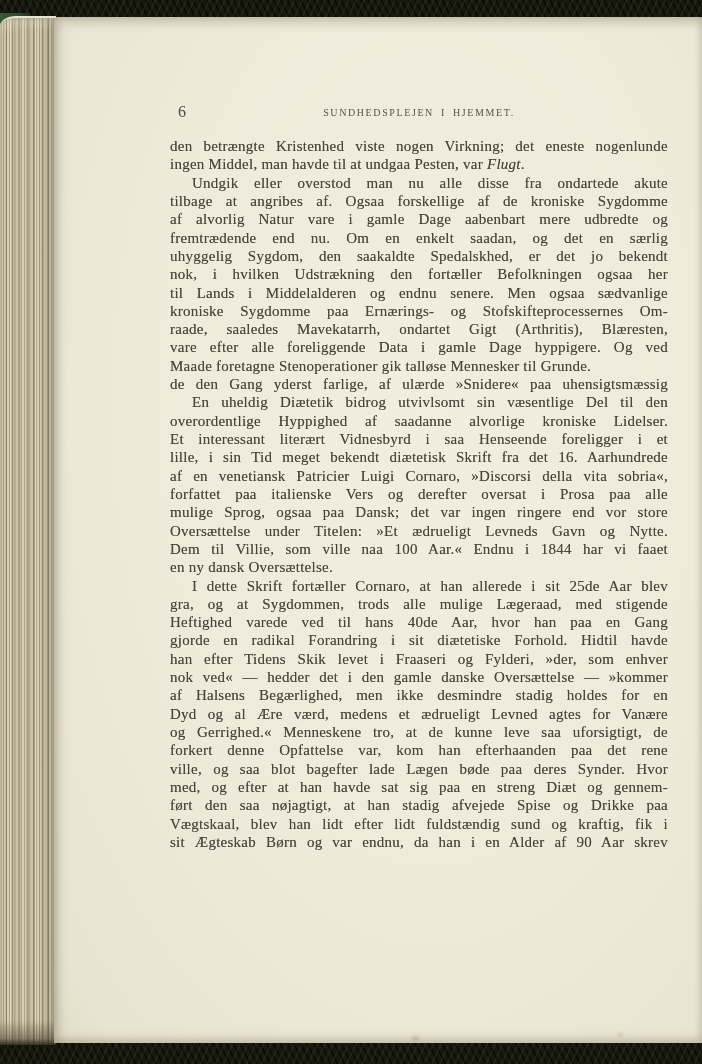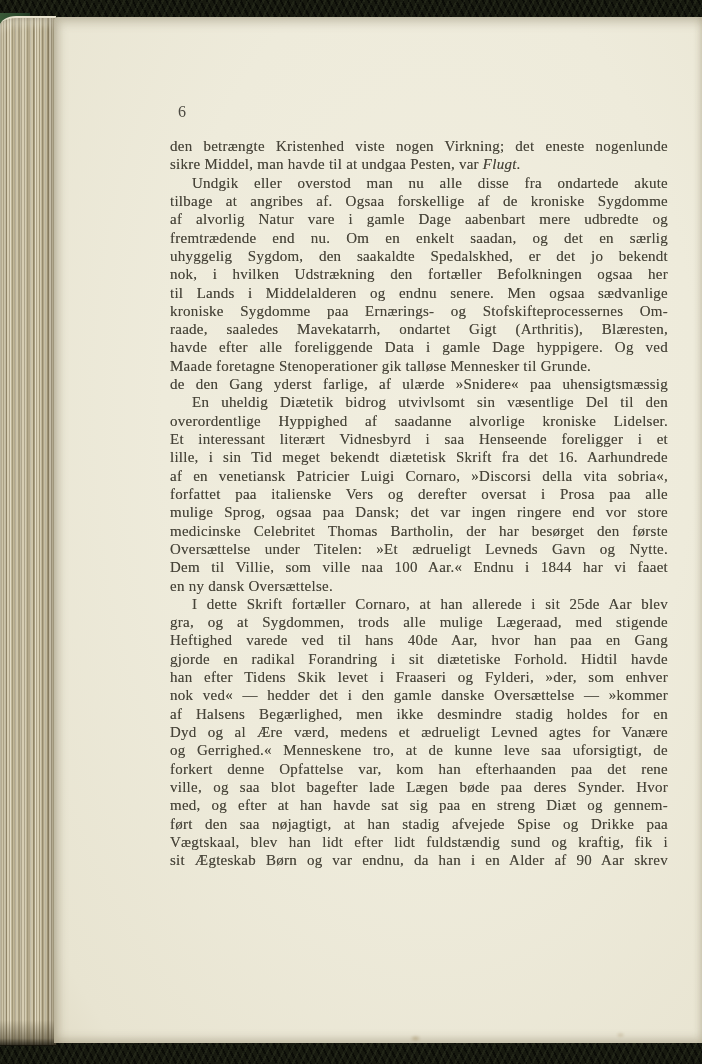--- a/index.html
+++ b/index.html
@@ -87,45 +87,45 @@
   <div class="cover-strip cover-bottom"></div>
   <div class="green-sliver"></div>
   <div class="page-edges"></div>
 
   <div class="page">
     <div class="stain stain-1"></div>
     <div class="stain stain-2"></div>
 
     <div class="page-header">
       <span class="page-number">6</span>
+      <span class="running-title">SUNDHEDSPLEJEN I HJEMMET.</span>
     </div>
 
     <div class="body-text">
         <div class="line">den betrængte Kristenhed viste nogen Virkning; det eneste nogenlunde</div>
-        <div class="line end"><span>sikre Middel, man havde til at undgaa Pesten, var </span><i>Flugt</i><span>.</span></div>
+        <div class="line end"><span>ingen Middel, man havde til at undgaa Pesten, var </span><i>Flugt</i><span>.</span></div>
         <div class="line indent">Undgik eller overstod man nu alle disse fra ondartede akute</div>
         <div class="line">tilbage at angribes af. Ogsaa forskellige af de kroniske Sygdomme</div>
         <div class="line">af alvorlig Natur vare i gamle Dage aabenbart mere udbredte og</div>
         <div class="line">fremtrædende end nu. Om en enkelt saadan, og det en særlig</div>
         <div class="line">uhyggelig Sygdom, den saakaldte Spedalskhed, er det jo bekendt</div>
         <div class="line">nok, i hvilken Udstrækning den fortæller Befolkningen ogsaa her</div>
         <div class="line">til Lands i Middelalderen og endnu senere. Men ogsaa sædvanlige</div>
         <div class="line">kroniske Sygdomme paa Ernærings- og Stofskifteprocessernes Om-</div>
         <div class="line">raade, saaledes Mavekatarrh, ondartet Gigt (Arthritis), Blæresten,</div>
-        <div class="line">havde efter alle foreliggende Data i gamle Dage hyppigere. Og ved</div>
+        <div class="line">vare efter alle foreliggende Data i gamle Dage hyppigere. Og ved</div>
         <div class="line end">Maade foretagne Stenoperationer gik talløse Mennesker til Grunde.</div>
         <div class="line">de den Gang yderst farlige, af ulærde »Snidere« paa uhensigtsmæssig</div>
         <div class="line indent">En uheldig Diætetik bidrog utvivlsomt sin væsentlige Del til den</div>
         <div class="line">overordentlige Hyppighed af saadanne alvorlige kroniske Lidelser.</div>
         <div class="line">Et interessant literært Vidnesbyrd i saa Henseende foreligger i et</div>
         <div class="line">lille, i sin Tid meget bekendt diætetisk Skrift fra det 16. Aarhundrede</div>
         <div class="line">af en venetiansk Patricier Luigi Cornaro, »Discorsi della vita sobria«,</div>
         <div class="line">forfattet paa italienske Vers og derefter oversat i Prosa paa alle</div>
         <div class="line">mulige Sprog, ogsaa paa Dansk; det var ingen ringere end vor store</div>
-        <div class="line">medicinske Celebritet Thomas Bartholin, der har besørget den første</div>
         <div class="line">Oversættelse under Titelen: »Et ædrueligt Levneds Gavn og Nytte.</div>
         <div class="line">Dem til Villie, som ville naa 100 Aar.« Endnu i 1844 har vi faaet</div>
         <div class="line end">en ny dansk Oversættelse.</div>
         <div class="line indent">I dette Skrift fortæller Cornaro, at han allerede i sit 25de Aar blev</div>
         <div class="line">gra, og at Sygdommen, trods alle mulige Lægeraad, med stigende</div>
         <div class="line">Heftighed varede ved til hans 40de Aar, hvor han paa en Gang</div>
         <div class="line">gjorde en radikal Forandring i sit diætetiske Forhold. Hidtil havde</div>
         <div class="line">han efter Tidens Skik levet i Fraaseri og Fylderi, »der, som enhver</div>
         <div class="line">nok ved« — hedder det i den gamle danske Oversættelse — »kommer</div>
         <div class="line">af Halsens Begærlighed, men ikke desmindre stadig holdes for en</div>

